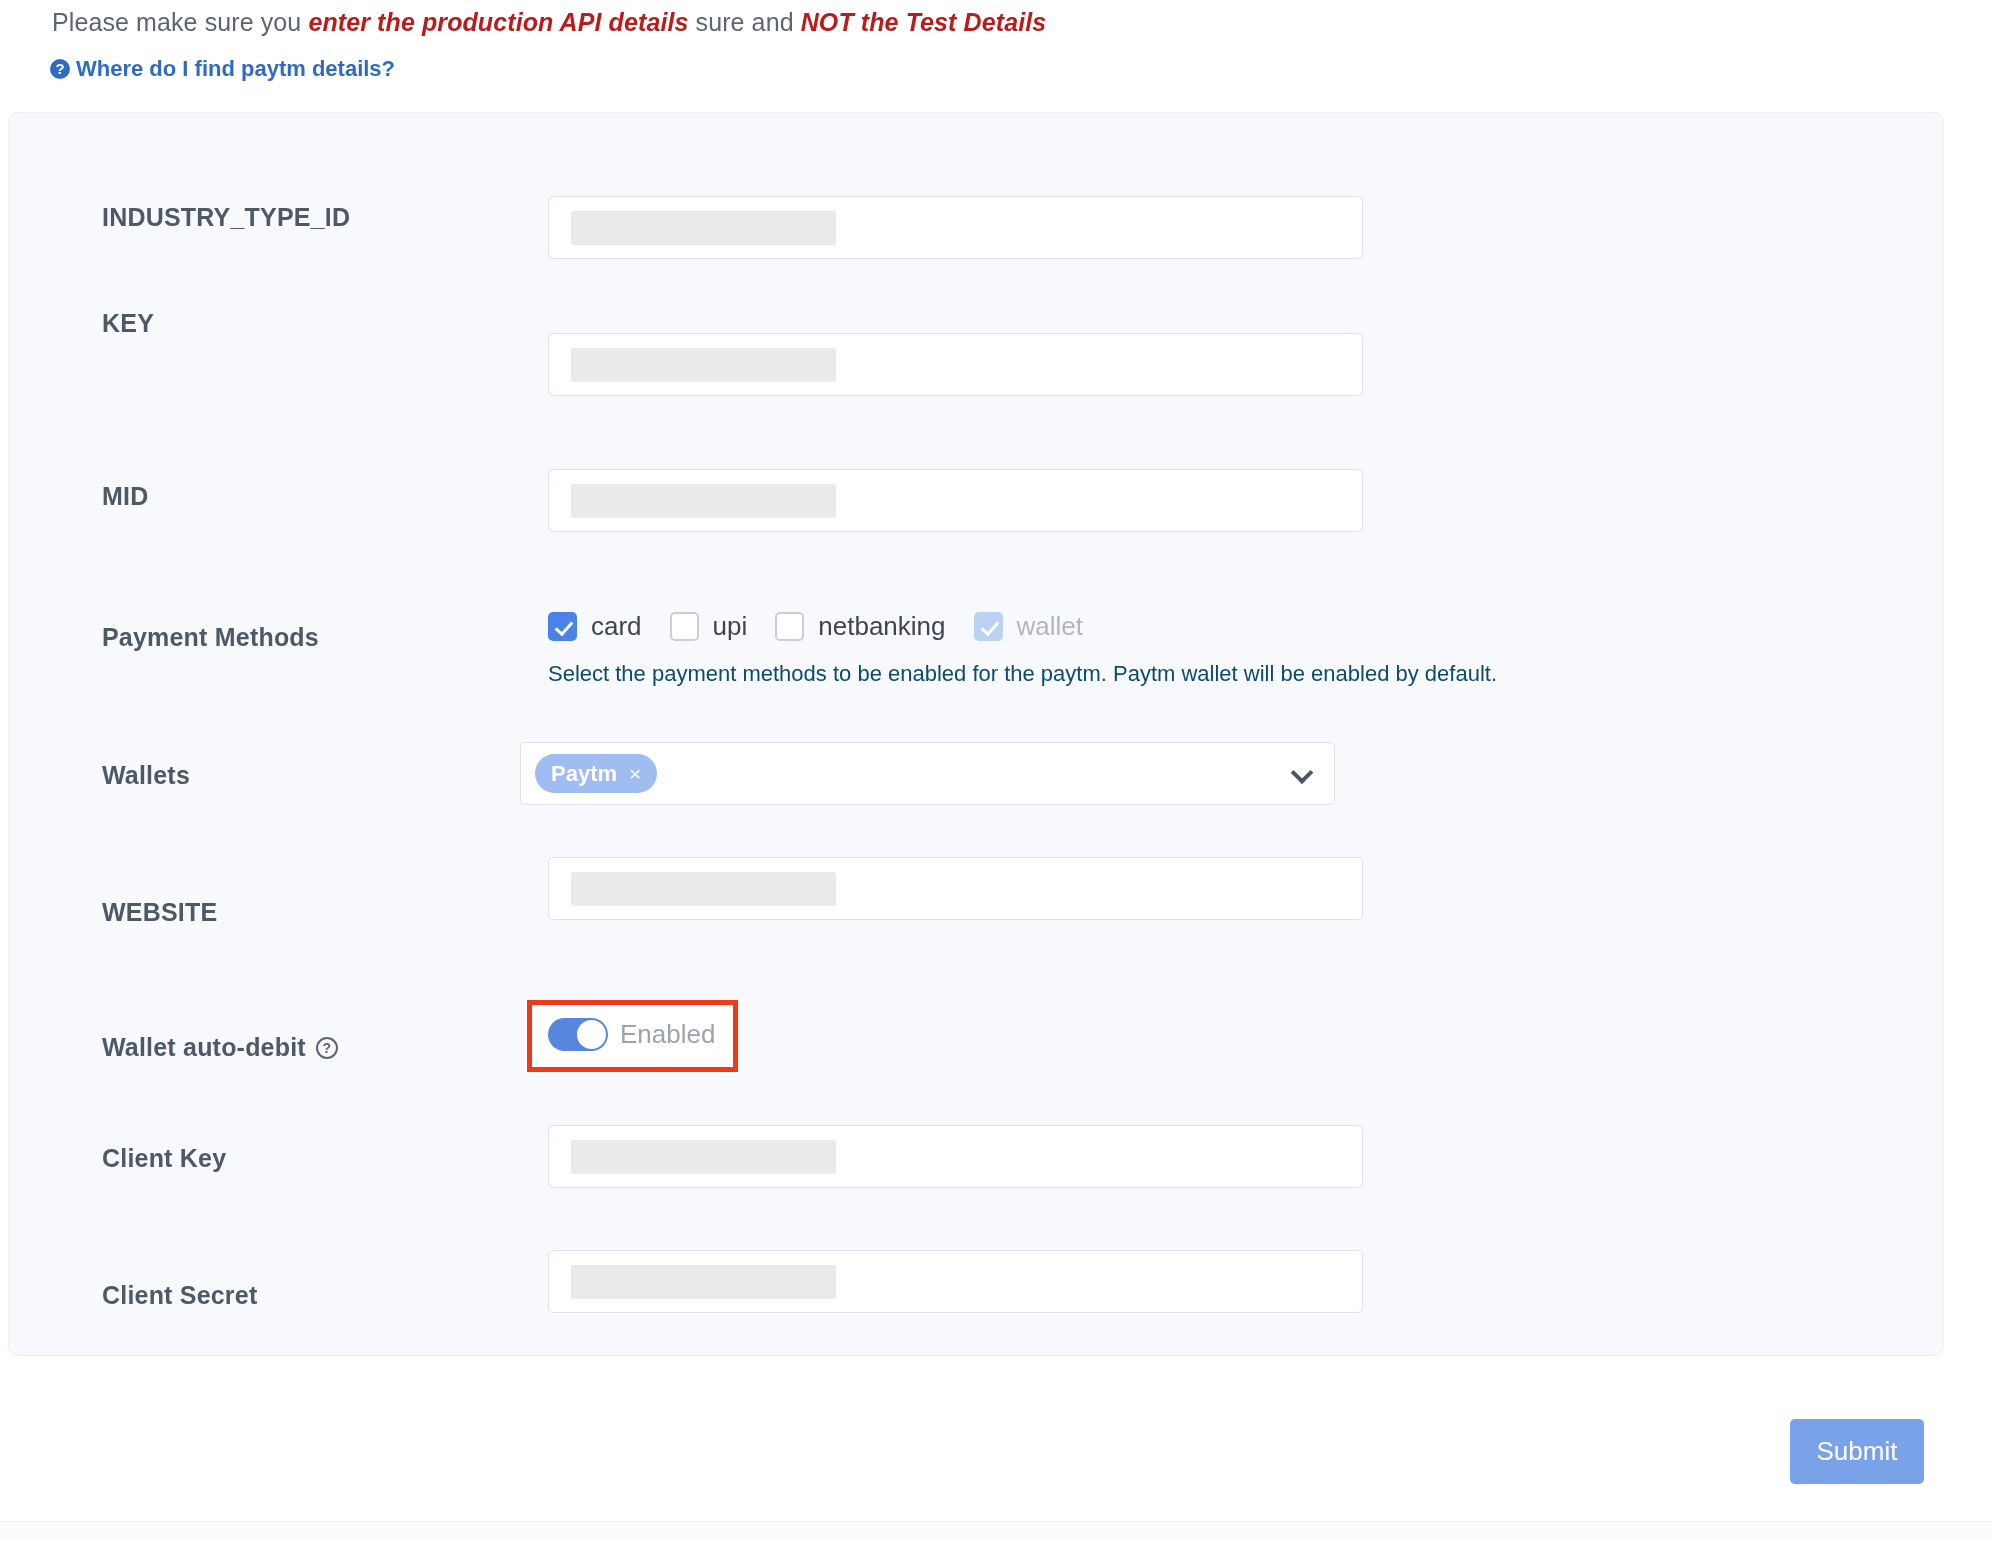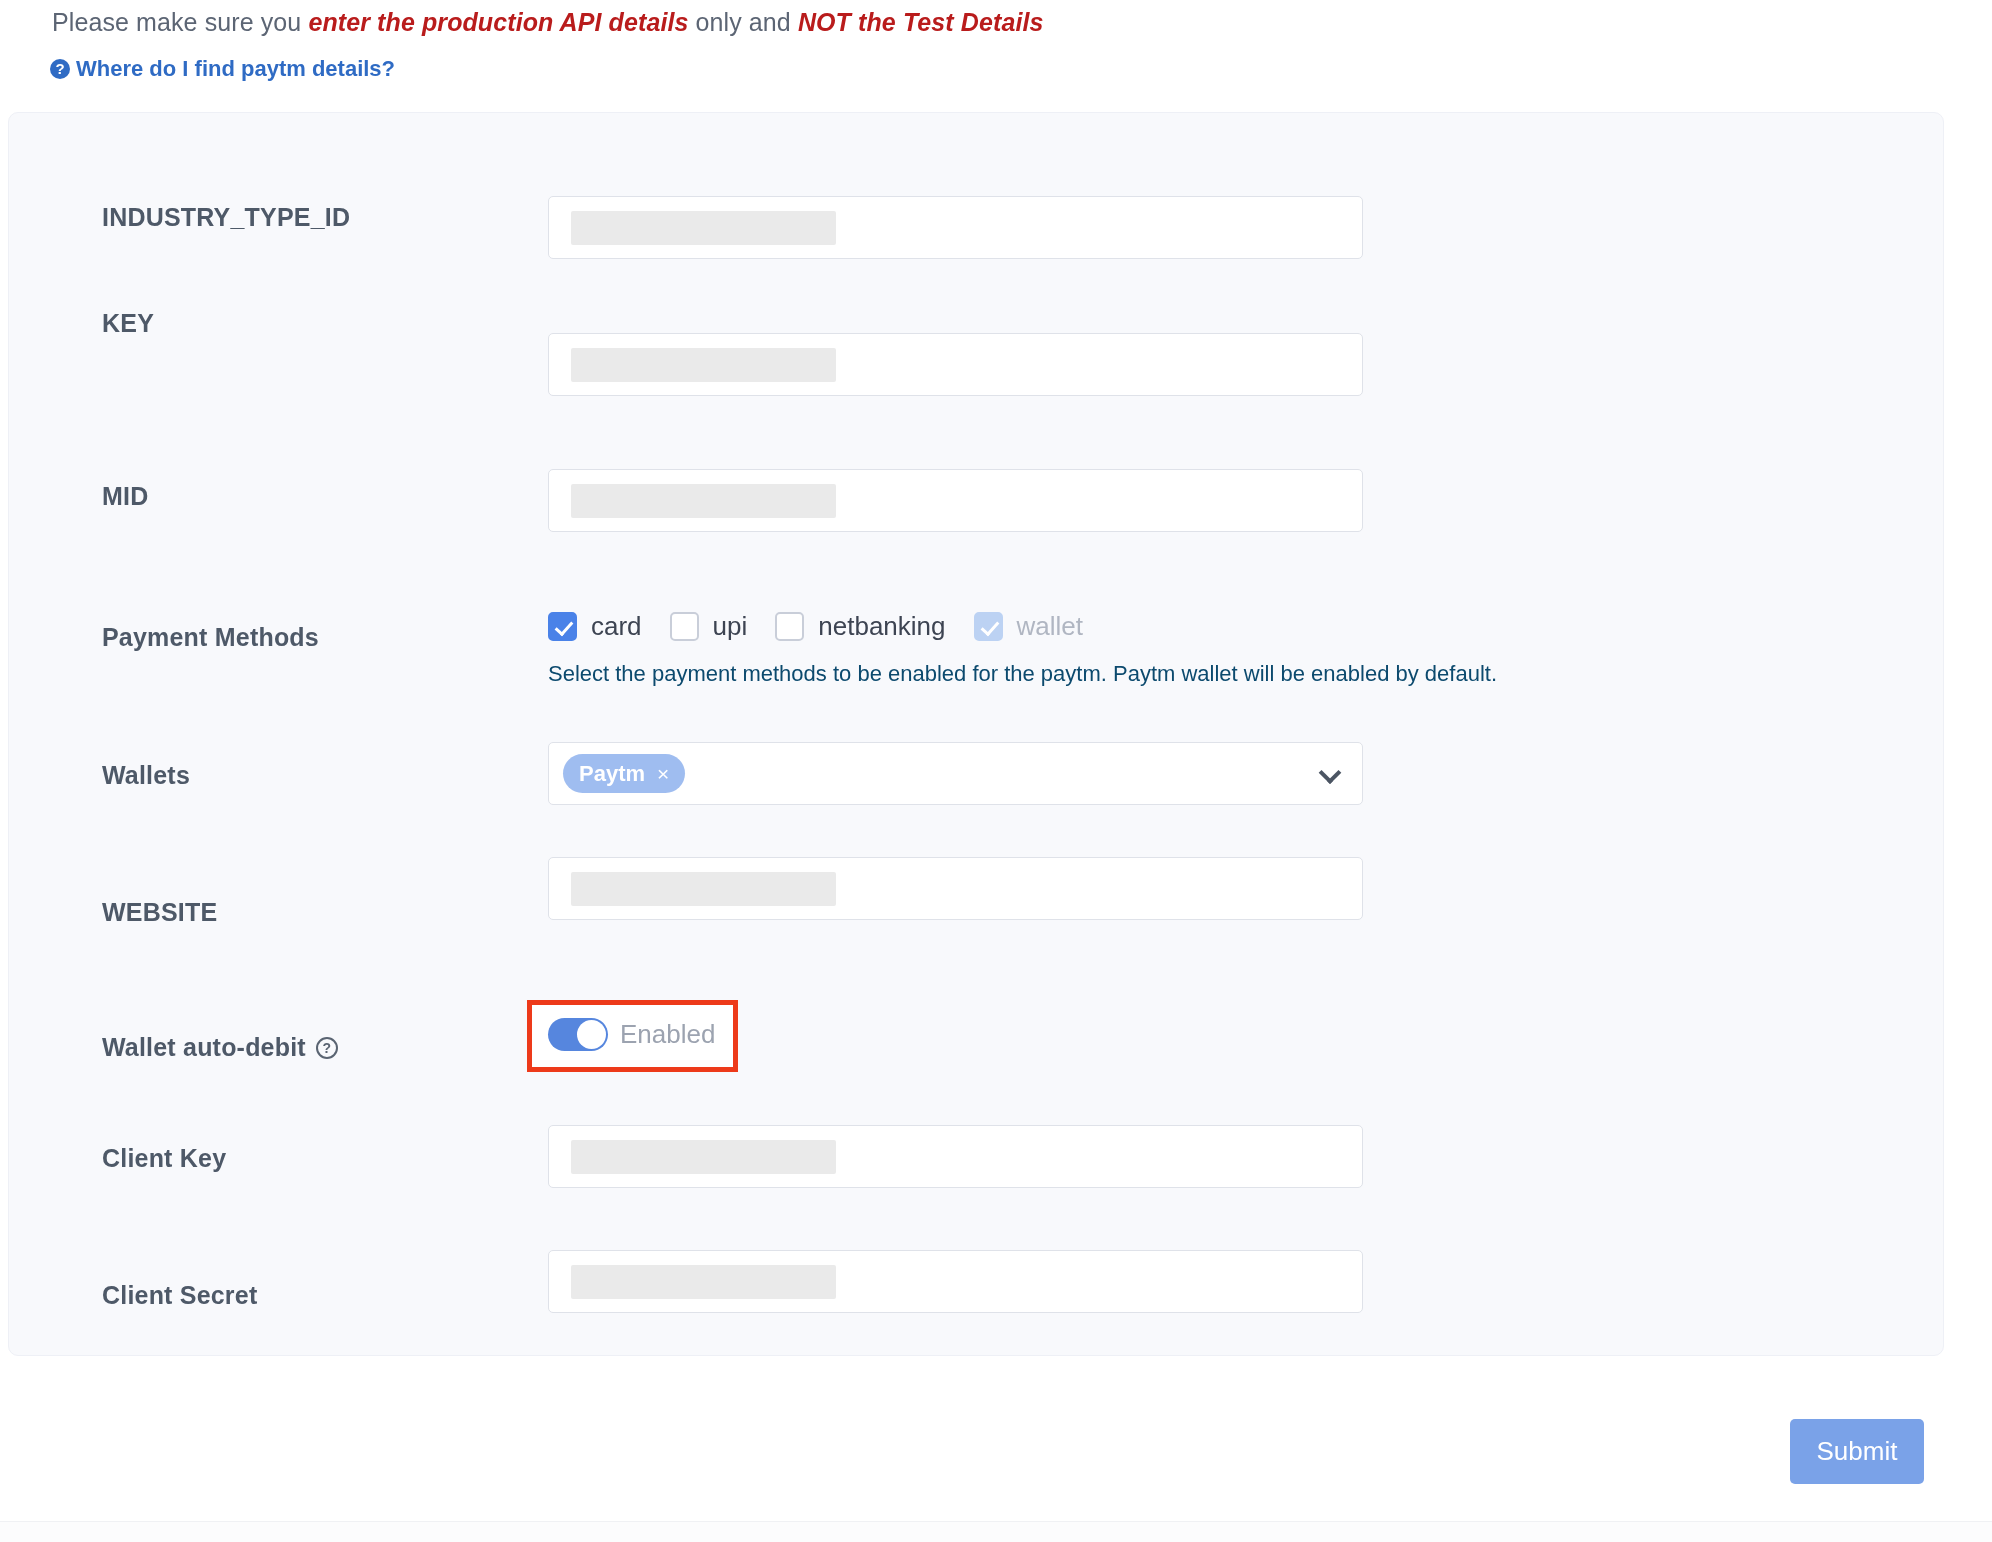--- a/index.html
+++ b/index.html
@@ -170,21 +170,21 @@
     position: absolute;
     left: 548px;
     font-size: 22px;
     color: #0c4a6e;
     white-space: nowrap;
   }
 
   
   .select {
     position: absolute;
-    left: 548px;
+    left: 520px;
     width: 815px;
     height: 63px;
     background: #ffffff;
     border: 1px solid #dfe2e9;
     border-radius: 5px;
     display: flex;
     align-items: center;
     padding: 0 14px;
     cursor: pointer;
   }
@@ -283,21 +283,21 @@
     left: 0; top: 1522px;
     width: 1992px; height: 20px;
     background: #fcfcfd;
   }
 </style>
 </head>
 <body>
 
 <div class="page">
 
-  <div class="notice"><span>Please make sure you </span><span class="em">enter the production API details</span><span> only and </span><span class="em">NOT the Test Details</span></div>
+  <div class="notice"><span>Please make sure you </span><span class="em">enter the production API details</span><span> sure and </span><span class="em">NOT the Test Details</span></div>
 
   <a class="help-link" href="#">
     <span class="qicon">?</span>
     <span class="htext">Where do I find paytm details?</span>
   </a>
 
   <div class="card"></div>
 
   <div class="flabel" style="top:203px">INDUSTRY_TYPE_ID</div>
   <div class="input" style="top:196px">

